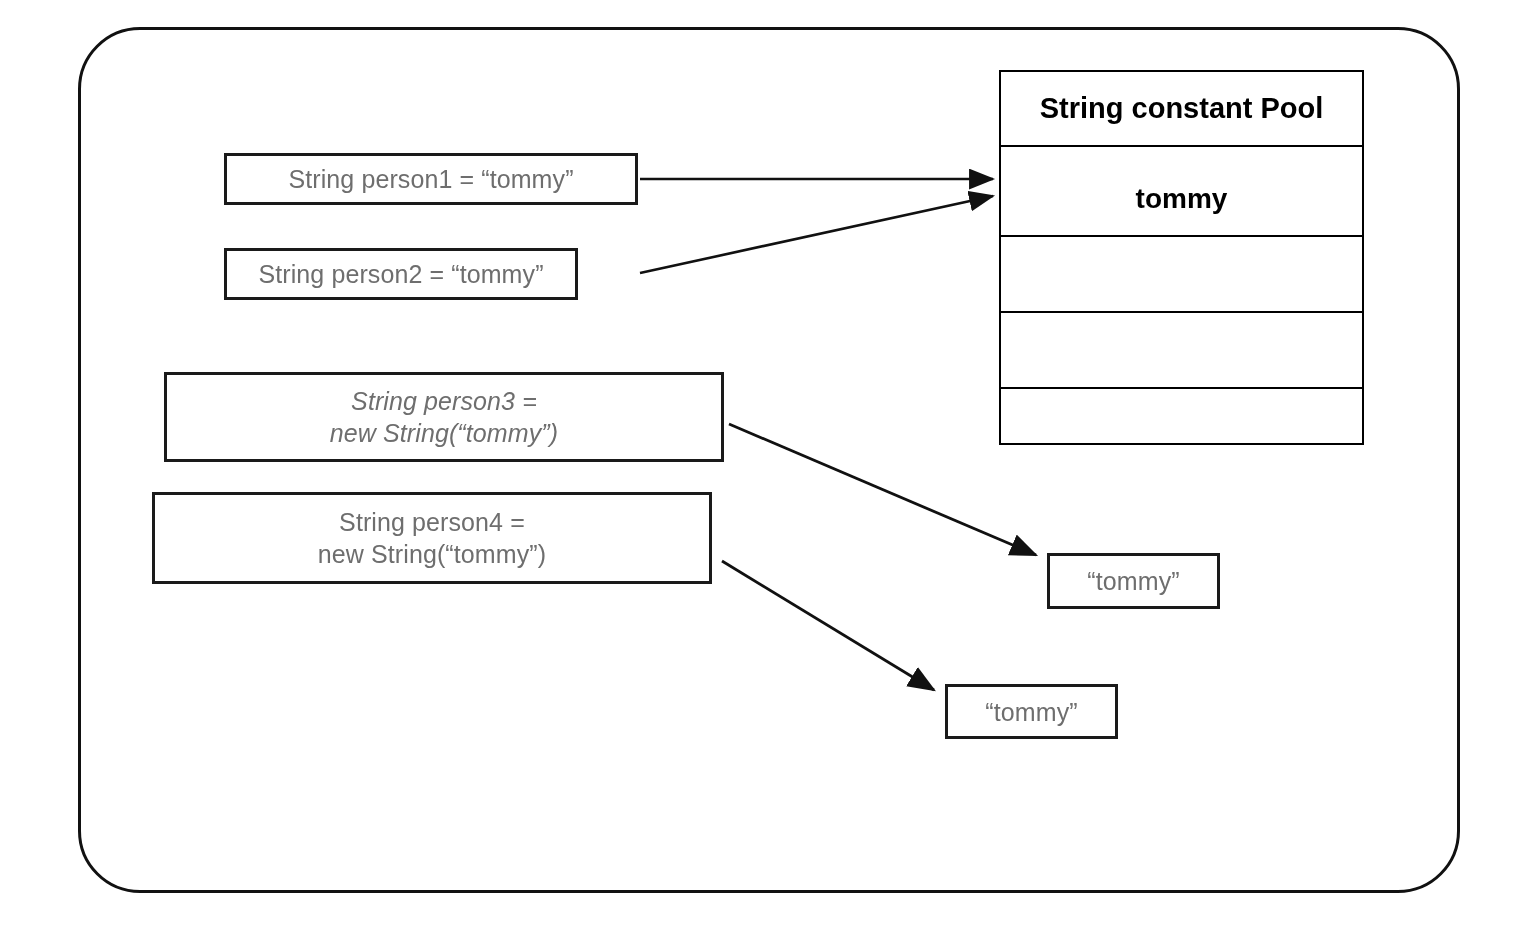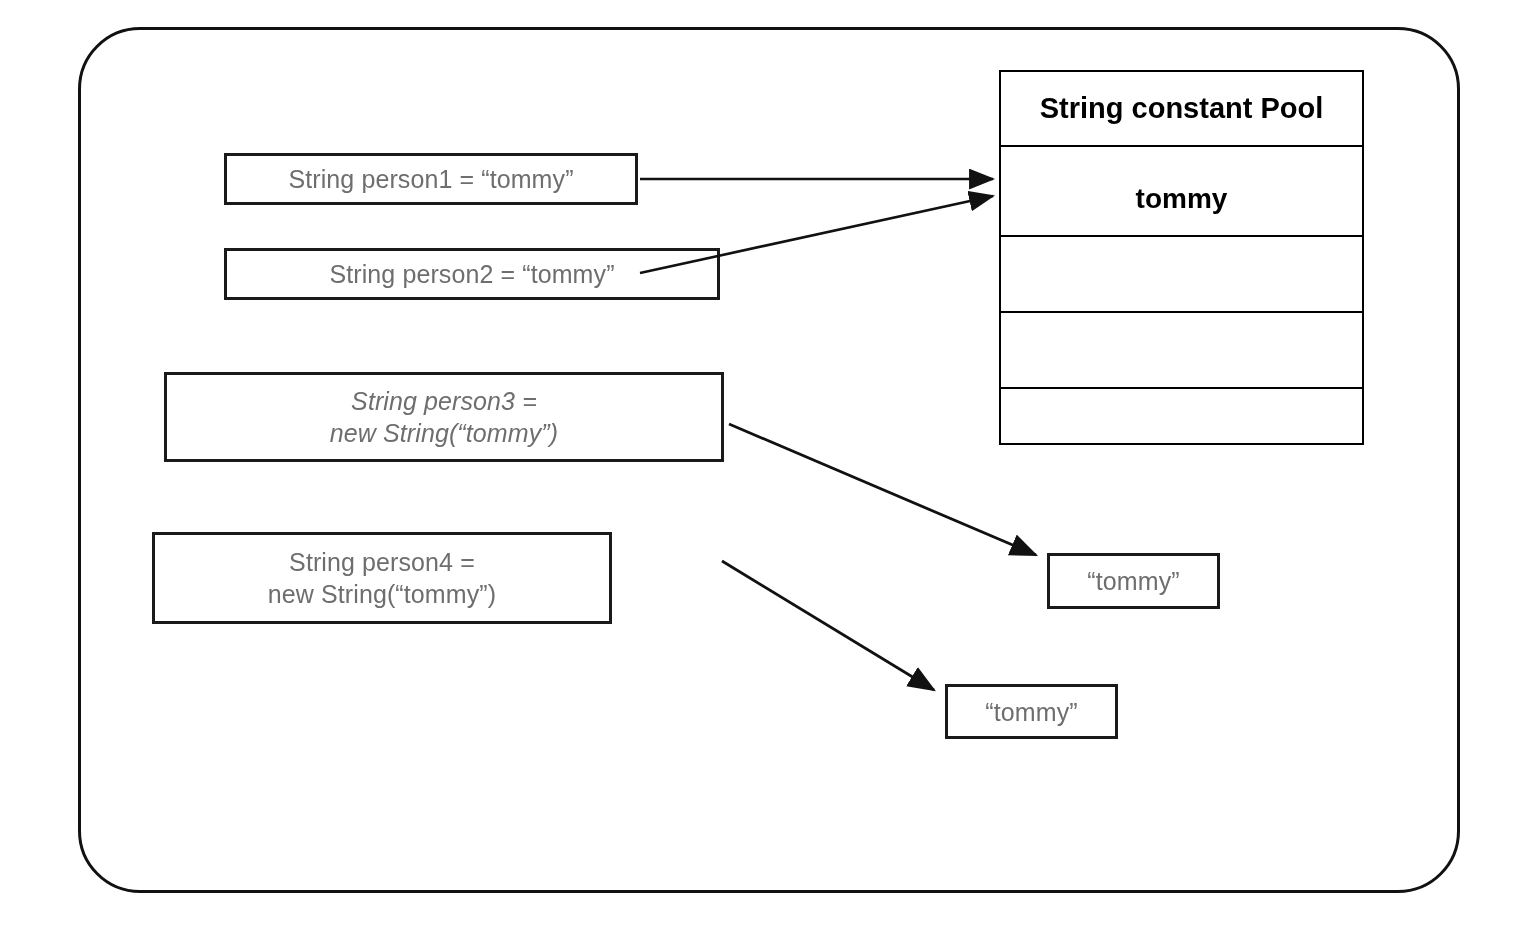--- a/index.html
+++ b/index.html
@@ -42,23 +42,23 @@
     text-align: center;
     line-height: 1.28;
     font-size: 25px;
     letter-spacing: 0.1px;
     padding: 4px 6px;
   }
   .code-box.two-line { font-size: 25px; }
   .code-box .line { display: block; white-space: nowrap; }
 
   .box-person1 { left: 224px; top: 153px;  width: 414px; height: 52px; }
-  .box-person2 { left: 224px; top: 248px;  width: 496px; height: 52px; }
+  .box-person2 { left: 224px; top: 248px;  width: 354px; height: 52px; }
   .box-person3 { left: 164px; top: 372px;  width: 560px; height: 90px; font-style: italic; }
-  .box-person4 { left: 152px; top: 532px;  width: 460px; height: 92px; text-align: center; }
+  .box-person4 { left: 152px; top: 492px;  width: 560px; height: 92px; text-align: center; }
 
   .heap-str-1 { left: 1047px; top: 553px; width: 173px; height: 56px; font-size: 25px; }
   .heap-str-2 { left: 945px;  top: 684px; width: 173px; height: 55px; font-size: 25px; }
 
   
   .pool-table {
     position: absolute;
     left: 999px;
     top: 70px;
     width: 365px;

